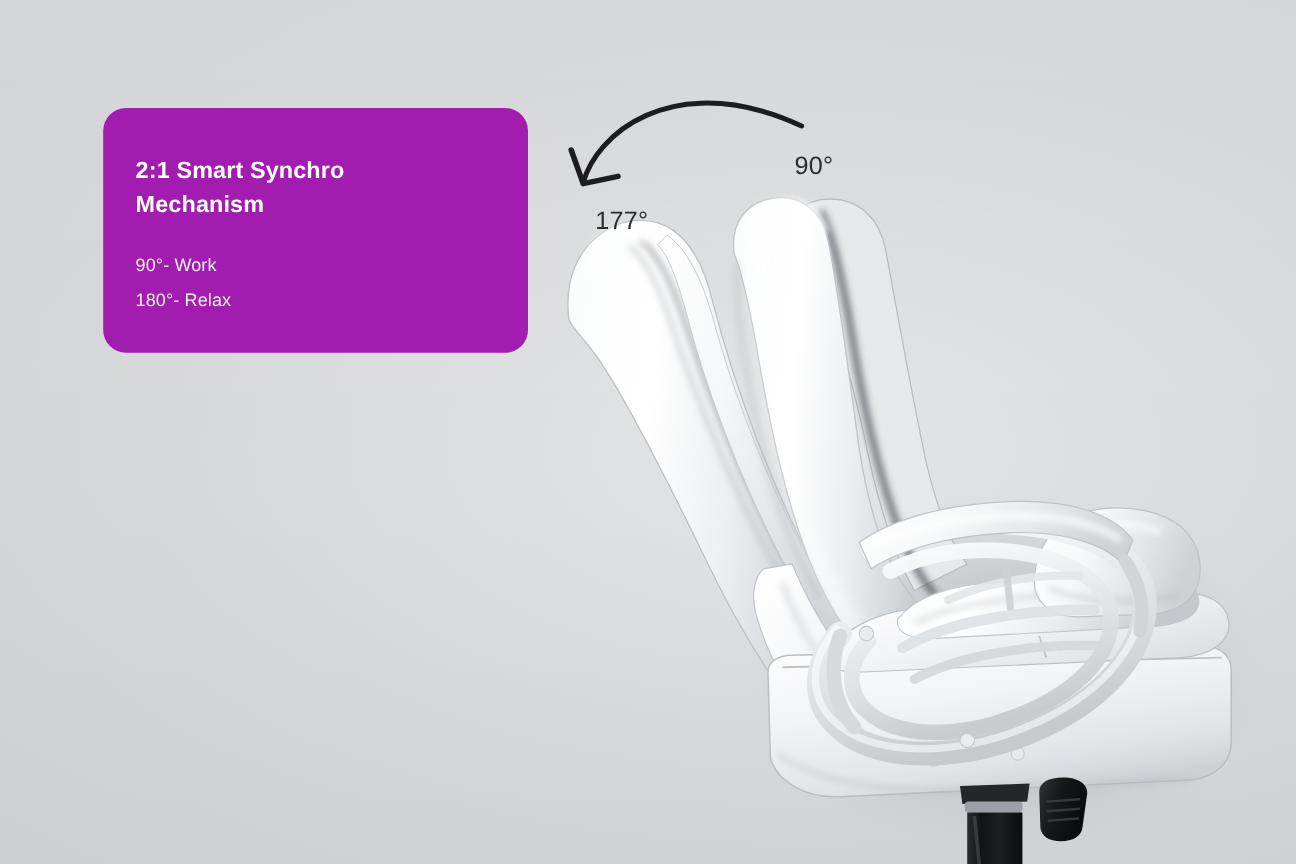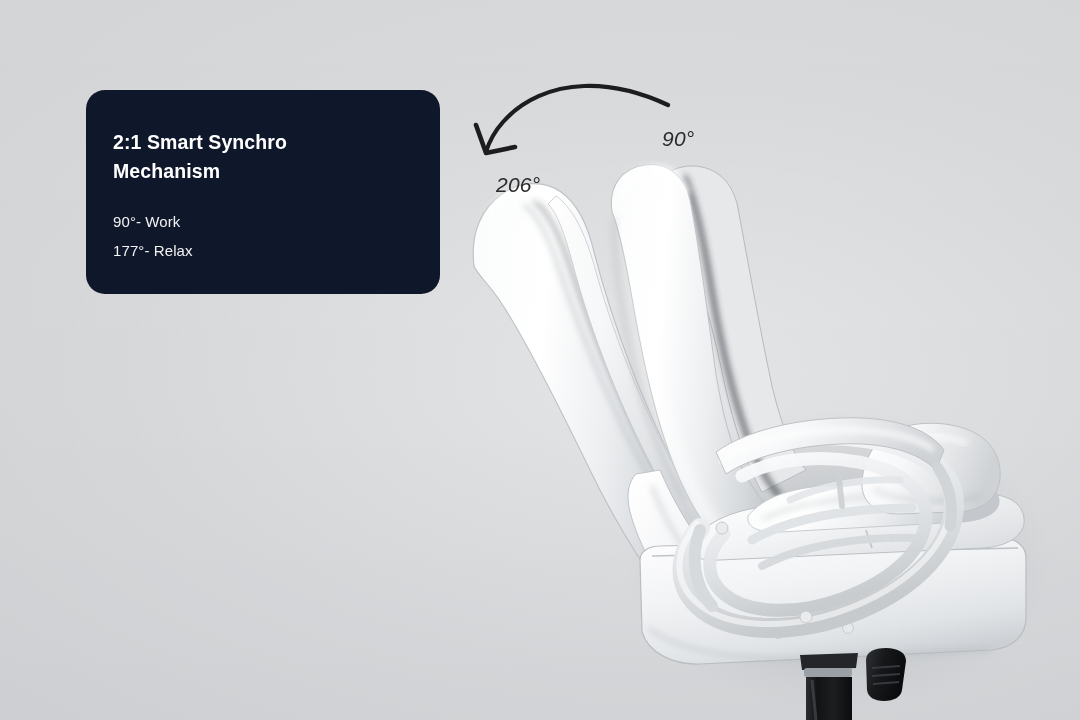--- a/index.html
+++ b/index.html
@@ -28,21 +28,21 @@
     pointer-events: none;
   }
 
   
   #info-card {
     position: absolute;
     left: 86px;
     top: 90px;
     width: 354px;
     height: 204px;
-    background: #0f172a;
+    background: #a21caf;
     border-radius: 19px;
     box-sizing: border-box;
     padding: 38px 30px 0 27px;
   }
   #card-title {
     color: #ffffff;
     font-size: 19.5px;
     font-weight: bold;
     line-height: 29px;
     letter-spacing: 0.1px;
@@ -58,21 +58,20 @@
   }
 
   
   .angle-label {
     position: absolute;
     color: #2b2b2b;
     font-size: 21px;
     font-weight: normal;
     letter-spacing: 0.2px;
     white-space: nowrap;
-    font-style: italic;
   }
   #angle-90  { left: 662px; top: 127px; }
   #angle-135 { left: 496px; top: 173px; }
 
   
   svg.layer {
     position: absolute;
     left: 0; top: 0;
     width: 1080px;
     height: 720px;
@@ -342,25 +341,25 @@
                L902 690 C901 697 894 701 884 701
                C874 701 868 697 867 690 Z" fill="url(#leverGrad)"></path>
       <path d="M872 668 L900 666 M872 676 L900 674 M873 684 L899 682" stroke="#3c4044" stroke-width="2" fill="none" opacity="0.85"></path>
     </g>
   </svg>
 
   <div id="info-card">
     <div id="card-title">2:1 Smart Synchro
 Mechanism</div>
     <div class="card-line">90°- Work</div>
-    <div class="card-line">177°- Relax</div>
+    <div class="card-line">180°- Relax</div>
   </div>
 
   <div class="angle-label" id="angle-90">90°</div>
-  <div class="angle-label" id="angle-135">206°</div>
+  <div class="angle-label" id="angle-135">177°</div>
 
   <svg class="layer" id="arrow-layer" viewBox="0 0 1080 720">
     <path d="M668 105
              C640 92 612 85 584 86
              C552 87 522 100 503 122
              C494 132 489 142 486 152" fill="none" stroke="#1d1d1f" stroke-width="4.2" stroke-linecap="round"></path>
     <path d="M476 125 L486 153 L515 147" fill="none" stroke="#1d1d1f" stroke-width="4.6" stroke-linecap="round" stroke-linejoin="round"></path>
   </svg>
 
 </div>

